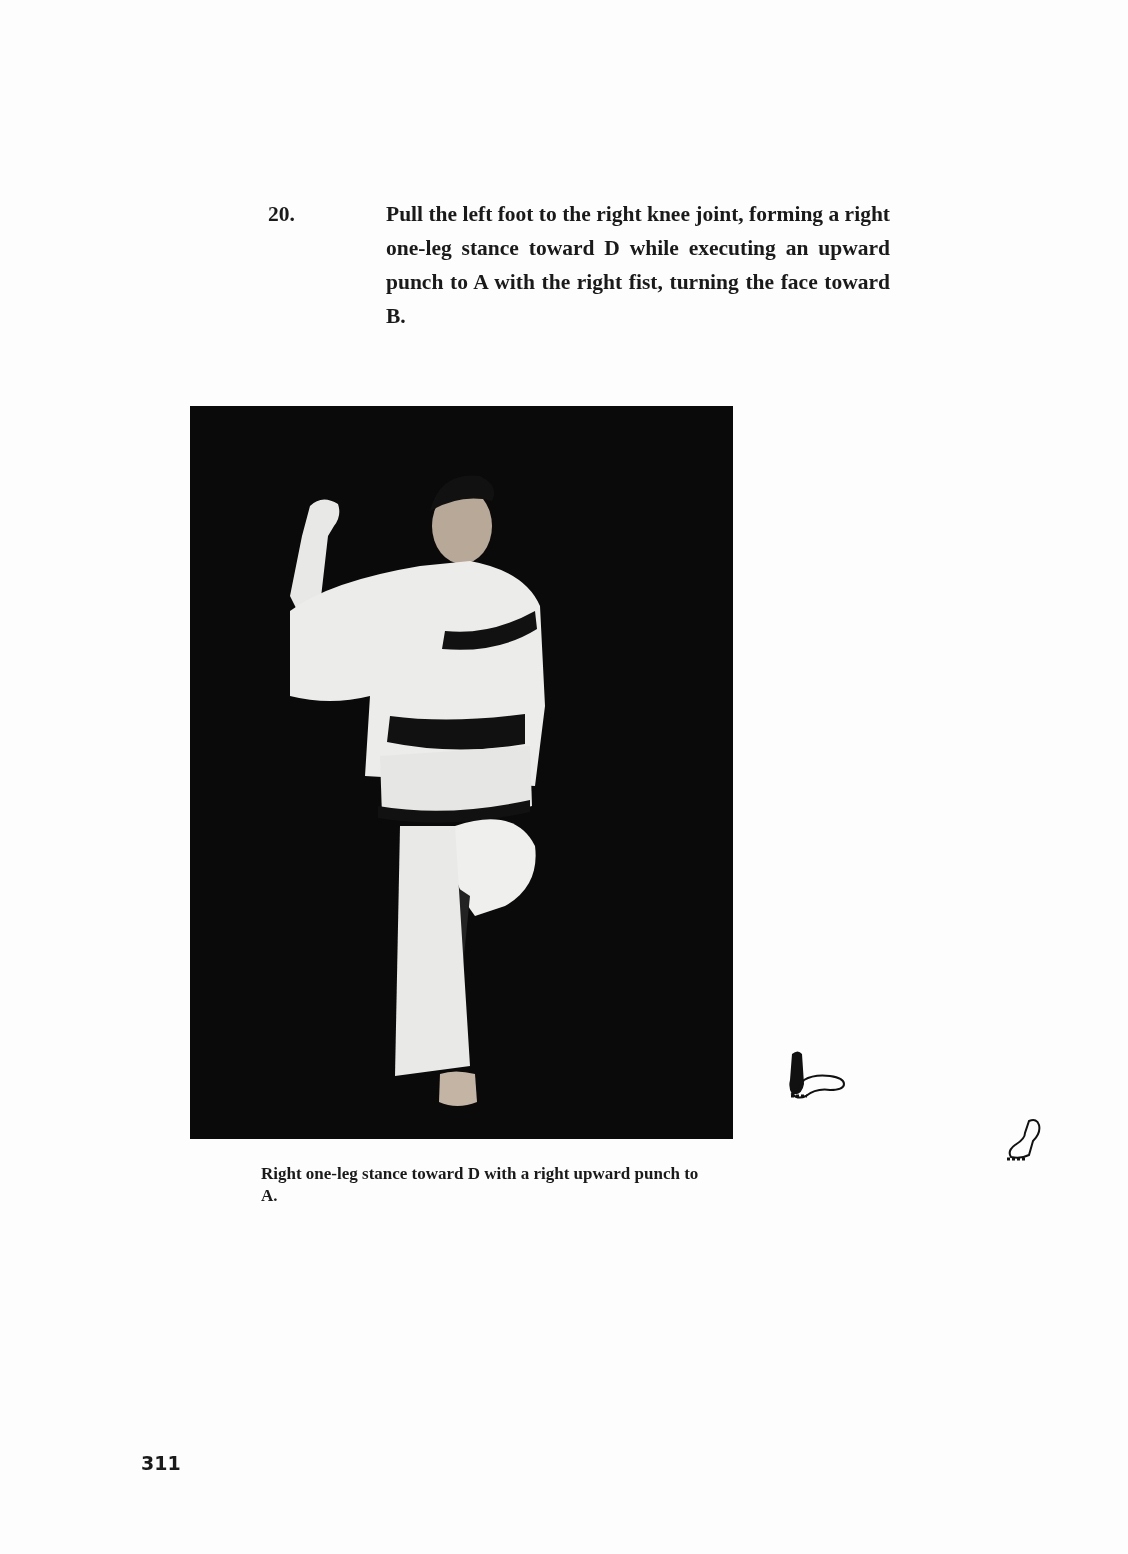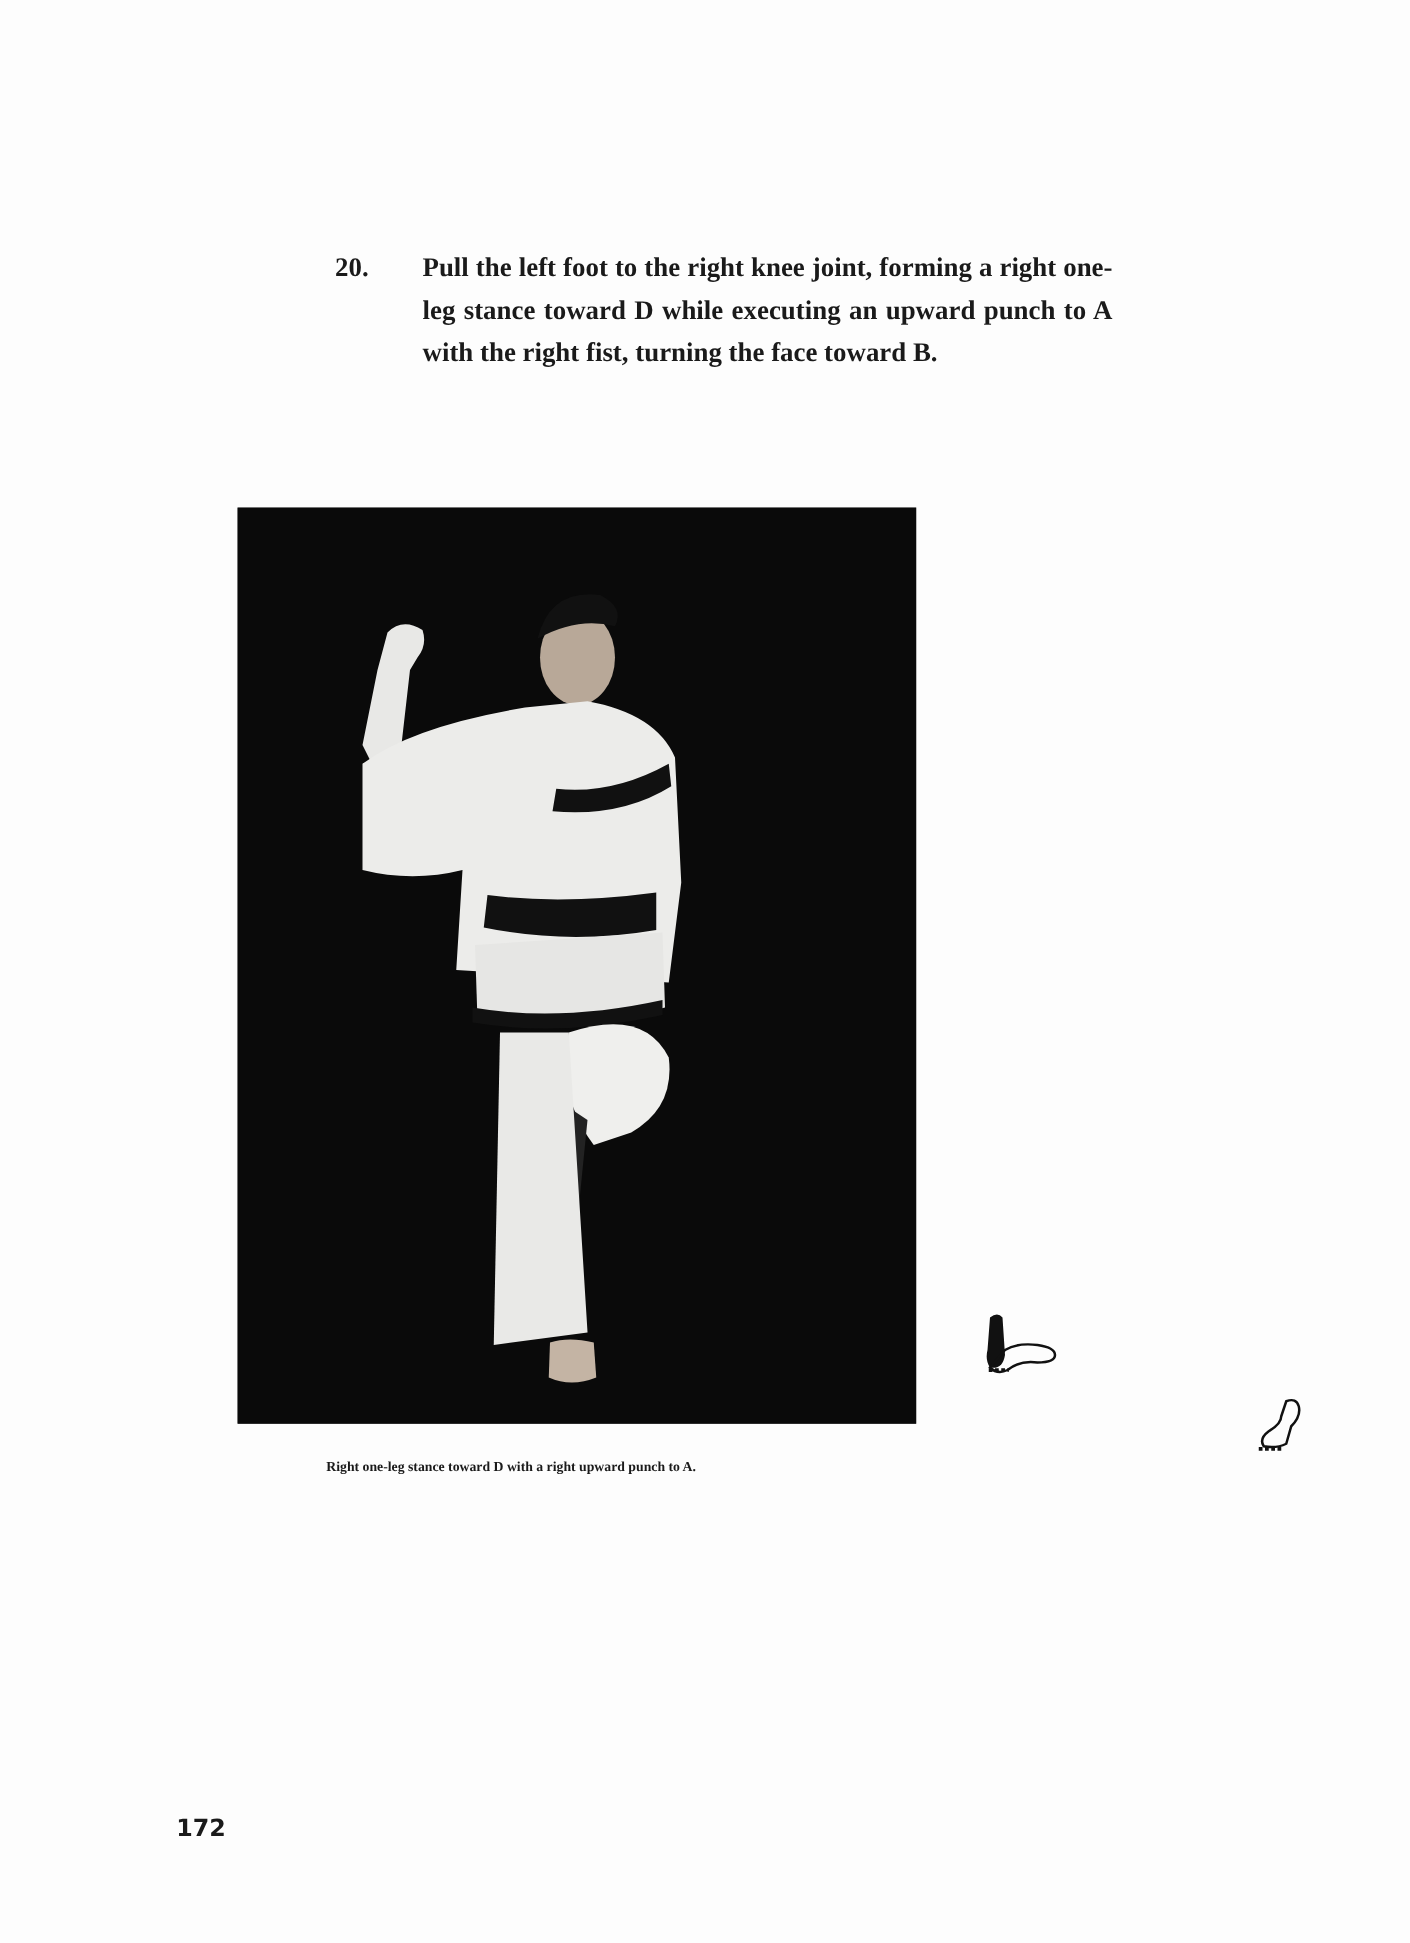--- a/index.html
+++ b/index.html
@@ -7,28 +7,28 @@
     width:1128px; height:1554px; background:#fdfdfd; position:relative; overflow:hidden;
     font-family:"DejaVu Serif", "Liberation Serif", serif; color:#1a1a1a;
   }
   .step {
     position:absolute; left:268px; top:197px; width:622px;
     font-family:"Liberation Serif", serif; font-weight:bold; font-size:21.5px; line-height:34px;
     display:flex;
     gap:12px;
   }
   .step-num { width:58px; flex:none; }
-  .step-text { flex:1; text-align:justify; }
+  .step-text { flex:1; text-align:justify;margin-left:48px; }
   .photo {
     position:absolute; left:190px; top:406px; width:543px; height:733px;
     background:#0a0a0a; overflow:hidden;
   }
   .caption {
     position:absolute; left:261px; top:1163px; width:440px;
-    font-family:"Liberation Serif", serif; font-weight:bold; font-size:11px; line-height:22px;
+    font-family:"Liberation Serif", serif; font-weight:bold; font-size:17px; line-height:22px;
   }
   .page-number {
     position:absolute; left:141px; top:1452px;
     font-family:"DejaVu Sans", sans-serif; font-weight:bold; font-size:19px;
   }
   .foot { position:absolute; }
 </style>
 </head>
 <body>
 
@@ -69,13 +69,13 @@
 <svg class="foot" style="left:788px;top:1050px" width="62" height="55" viewBox="0 0 62 55">
   <path d="M4 4 q6 -5 10 0 l2 30 q-2 12 -12 10 q-4 -6 -2 -14 z" fill="#111"></path>
   <path d="M16 30 q10 -6 26 -4 q14 2 14 8 q0 6 -14 6 q-14 -2 -24 6 q-8 4 -14 -2 z" fill="none" stroke="#111" stroke-width="2"></path>
   <path d="M3 46 h16" stroke="#111" stroke-width="3" stroke-dasharray="3 2"></path>
 </svg>
 <svg class="foot" style="left:1003px;top:1117px" width="40" height="48" viewBox="0 0 40 48">
   <path d="M26 4 q8 -3 10 4 q2 8 -6 16 l-4 14 q-8 4 -18 2 q-4 -6 4 -12 q10 -6 10 -12 z" fill="none" stroke="#111" stroke-width="2"></path>
   <path d="M4 42 h20" stroke="#111" stroke-width="3" stroke-dasharray="3 2"></path>
 </svg>
 
-<div class="page-number">172</div>
+<div class="page-number">311</div>
 
 </body></html>

